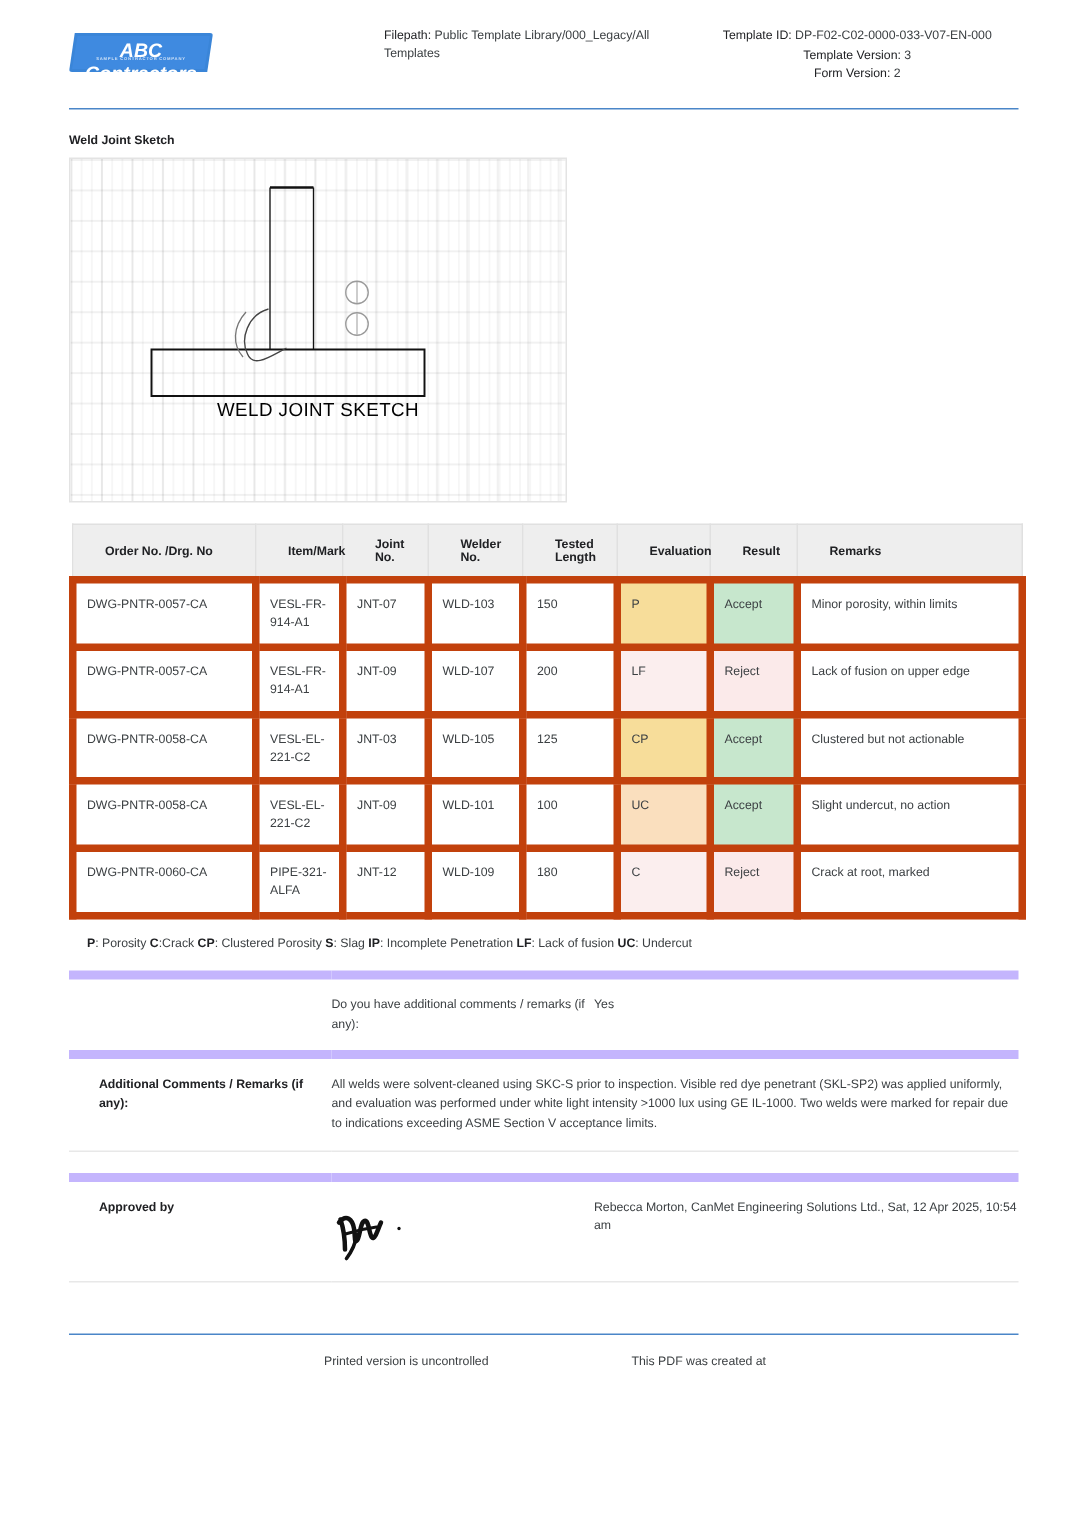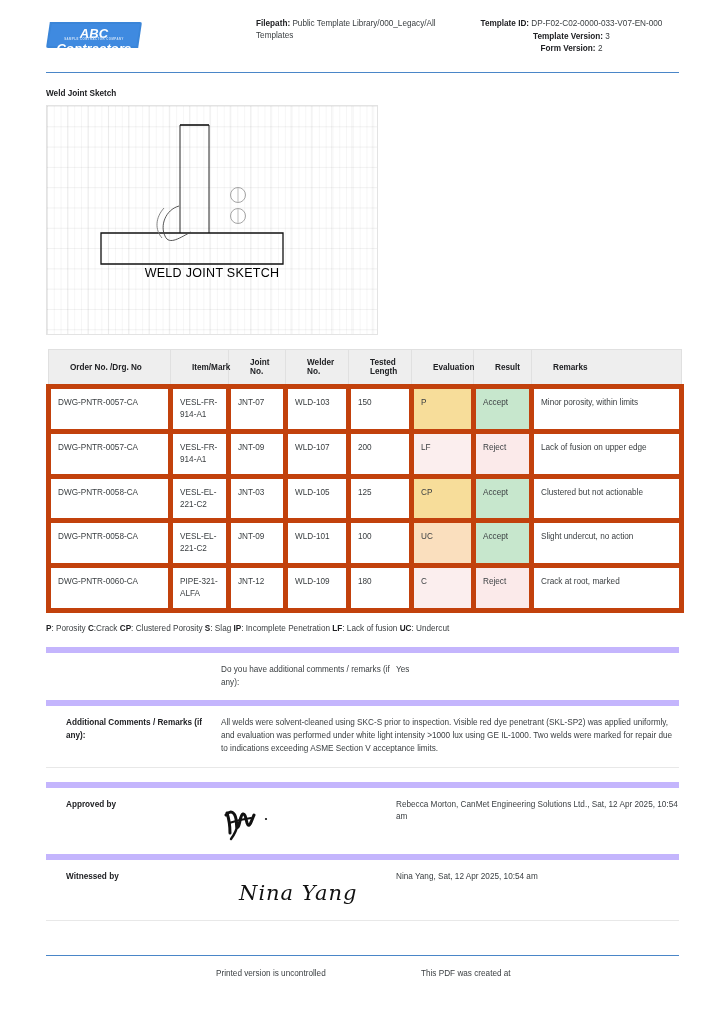--- a/index.html
+++ b/index.html
@@ -38,21 +38,21 @@
     font-style:italic; font-weight:bold; font-size:13px;
     letter-spacing:.1px;
   }
   .logo-sub {
     position:absolute; left:0; right:0; top:15px;
     text-align:center; color:#cfe2f7;
     font-size:2.8px; font-weight:bold; letter-spacing:.5px;
   }
   .meta-col { flex:1 1 auto; line-height:1.5; }
   .meta-col2 { width:215px; flex:0 0 215px; line-height:1.55;text-align:center; }
-  .meta-col b, .meta-col2 b { color:#202124; font-weight:bold; }
+  .meta-col b, .meta-col2 b { color:#202124; font-weight:normal; }
 
   .rule { height:1px; background:#4a86c8; margin:16px 0 0 0; }
 
   
   .sketch-title { font-weight:bold; color:#202124; font-size:8.2px; margin:16px 0 7px 0; }
   .sketch-box {
     width:332px; height:230px;
     border:1px solid #e3e3e3;
     position:relative;
     background-color:#ffffff;
@@ -81,21 +81,21 @@
     border:5px solid #c2410c; padding:8px 7px;
     font-size:8.2px; vertical-align:top; line-height:1.45;
     color:#3c4043;
   }
   .c-ord { width:122px; } .c-item { width:58px; } .c-jnt { width:57px; }
   .c-wld { width:63px; } .c-len { width:63px; } .c-eval { width:62px; }
   .c-res { width:58px; } .c-rem { width:150px; }
 
   
   .note-lbl { margin-top:22px; font-size:8.2px; color:#3c4043; }
-  .legend { margin-top:11px; font-size:8.2px; color:#3c4043; }
+  .legend { margin-top:11px; font-size:8.2px; color:#3c4043;margin-left:12px; }
   .legend b { color:#202124; font-weight:bold; }
 
   
   table.sect { width:633px; border-collapse:collapse; margin-top:14px; table-layout:fixed; }
   table.sect td {
     padding:11px 0; vertical-align:top; font-size:8.2px;
     border-top:6px solid #c4b5fd; line-height:1.55;
   }
   table.sect tr:last-child td { border-bottom:1px solid #e8e8e8; }
   .lbl { font-weight:bold; color:#202124; padding-left:20px !important; width:175px; }
@@ -261,29 +261,20 @@
             <path d="M6 14 C8 20 9 28 9 34" fill="none" stroke="#111" stroke-width="3" stroke-linecap="round"></path>
             <path d="M5 16 C10 10 14 14 15 20 C16 26 15 30 17 28 C19 26 19 16 22 15 C25 14 25 24 27 26 C29 28 31 20 33 16" fill="none" stroke="#111" stroke-width="3" stroke-linecap="round" stroke-linejoin="round"></path>
             <path d="M8 24 C14 22 22 20 30 19" fill="none" stroke="#111" stroke-width="2" stroke-linecap="round"></path>
             <path d="M17 24 C16 30 13 36 10 40" fill="none" stroke="#111" stroke-width="2.4" stroke-linecap="round"></path>
             <circle cx="45" cy="20" r="1.1" fill="#111"></circle>
           </svg>
         </div>
       </td>
       <td class="val">Rebecca Morton, CanMet Engineering Solutions Ltd., Sat, 12 Apr 2025, 10:54 am</td>
     </tr>
-    <tr>
-      <td class="lbl">Witnessed by</td>
-      <td class="sig-cell">
-        <div class="sig" style="font-family:'DejaVu Serif', serif; font-style:italic; font-size:21px; color:#111; padding-left:18px; padding-top:6px; letter-spacing:1px;">
-          <span>Nina Yang</span>
-        </div>
-      </td>
-      <td class="val">Nina Yang, Sat, 12 Apr 2025, 10:54 am</td>
-    </tr>
   </tbody>
     </table>
 
   <div class="foot-rule"></div>
   <div class="footer">
     <div class="f1">
       <div>Printed version is uncontrolled</div>
 
     </div>
     <div>

